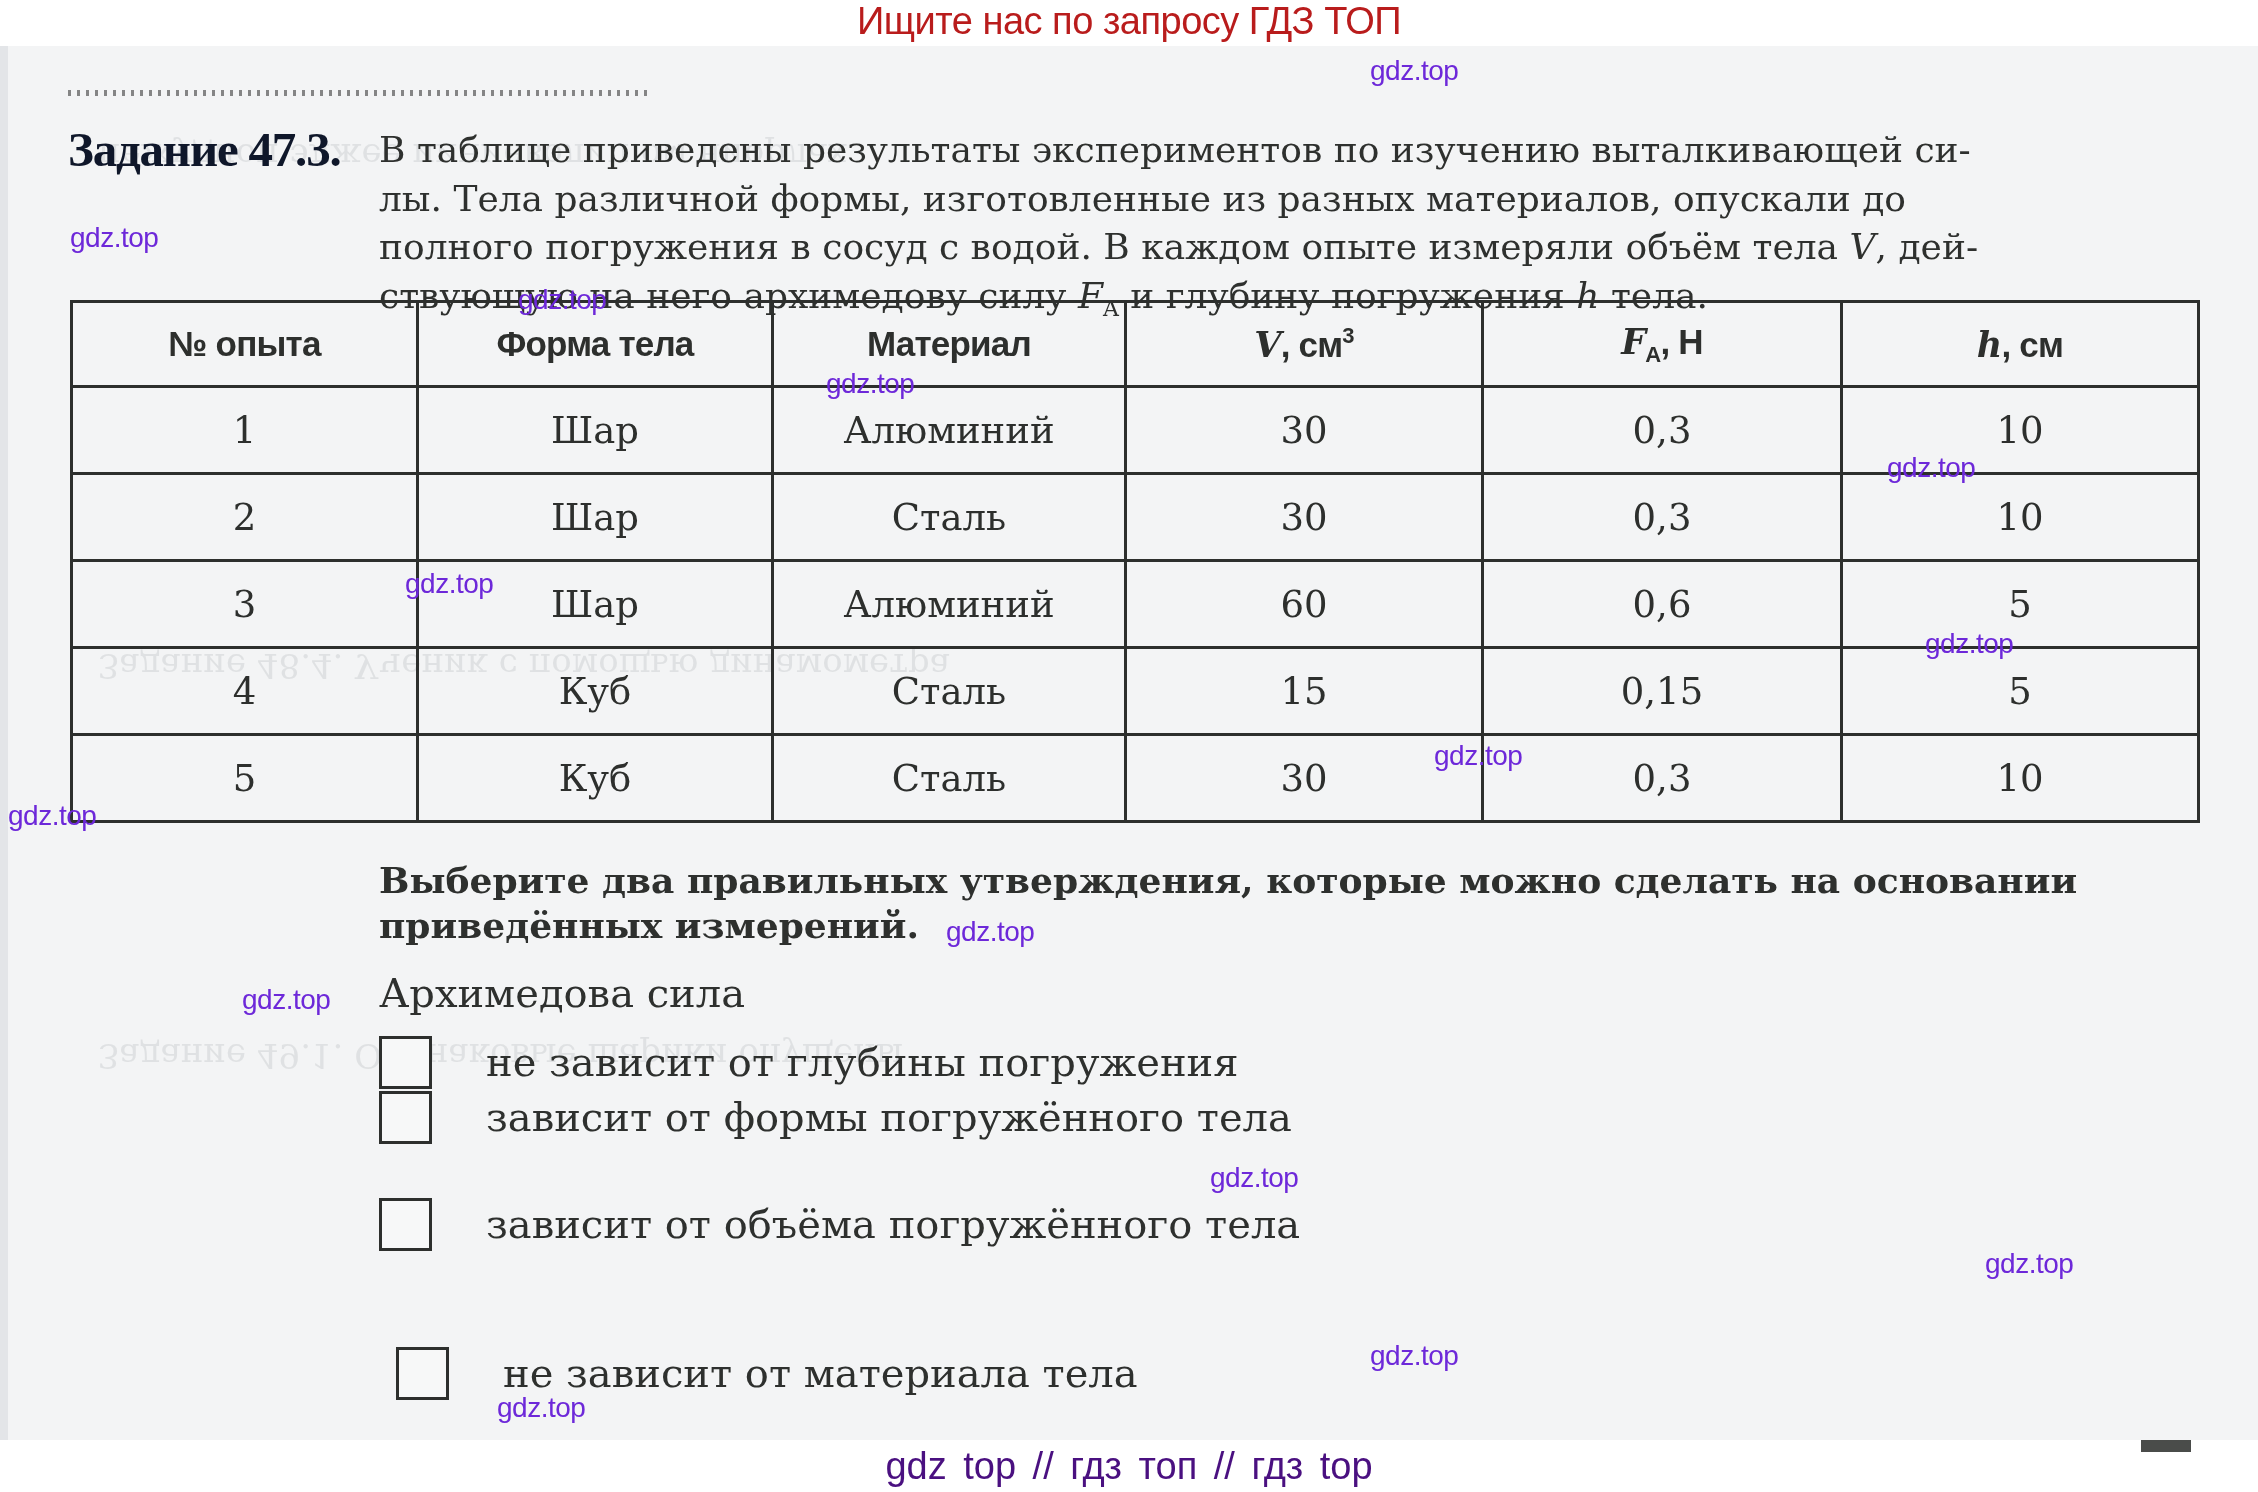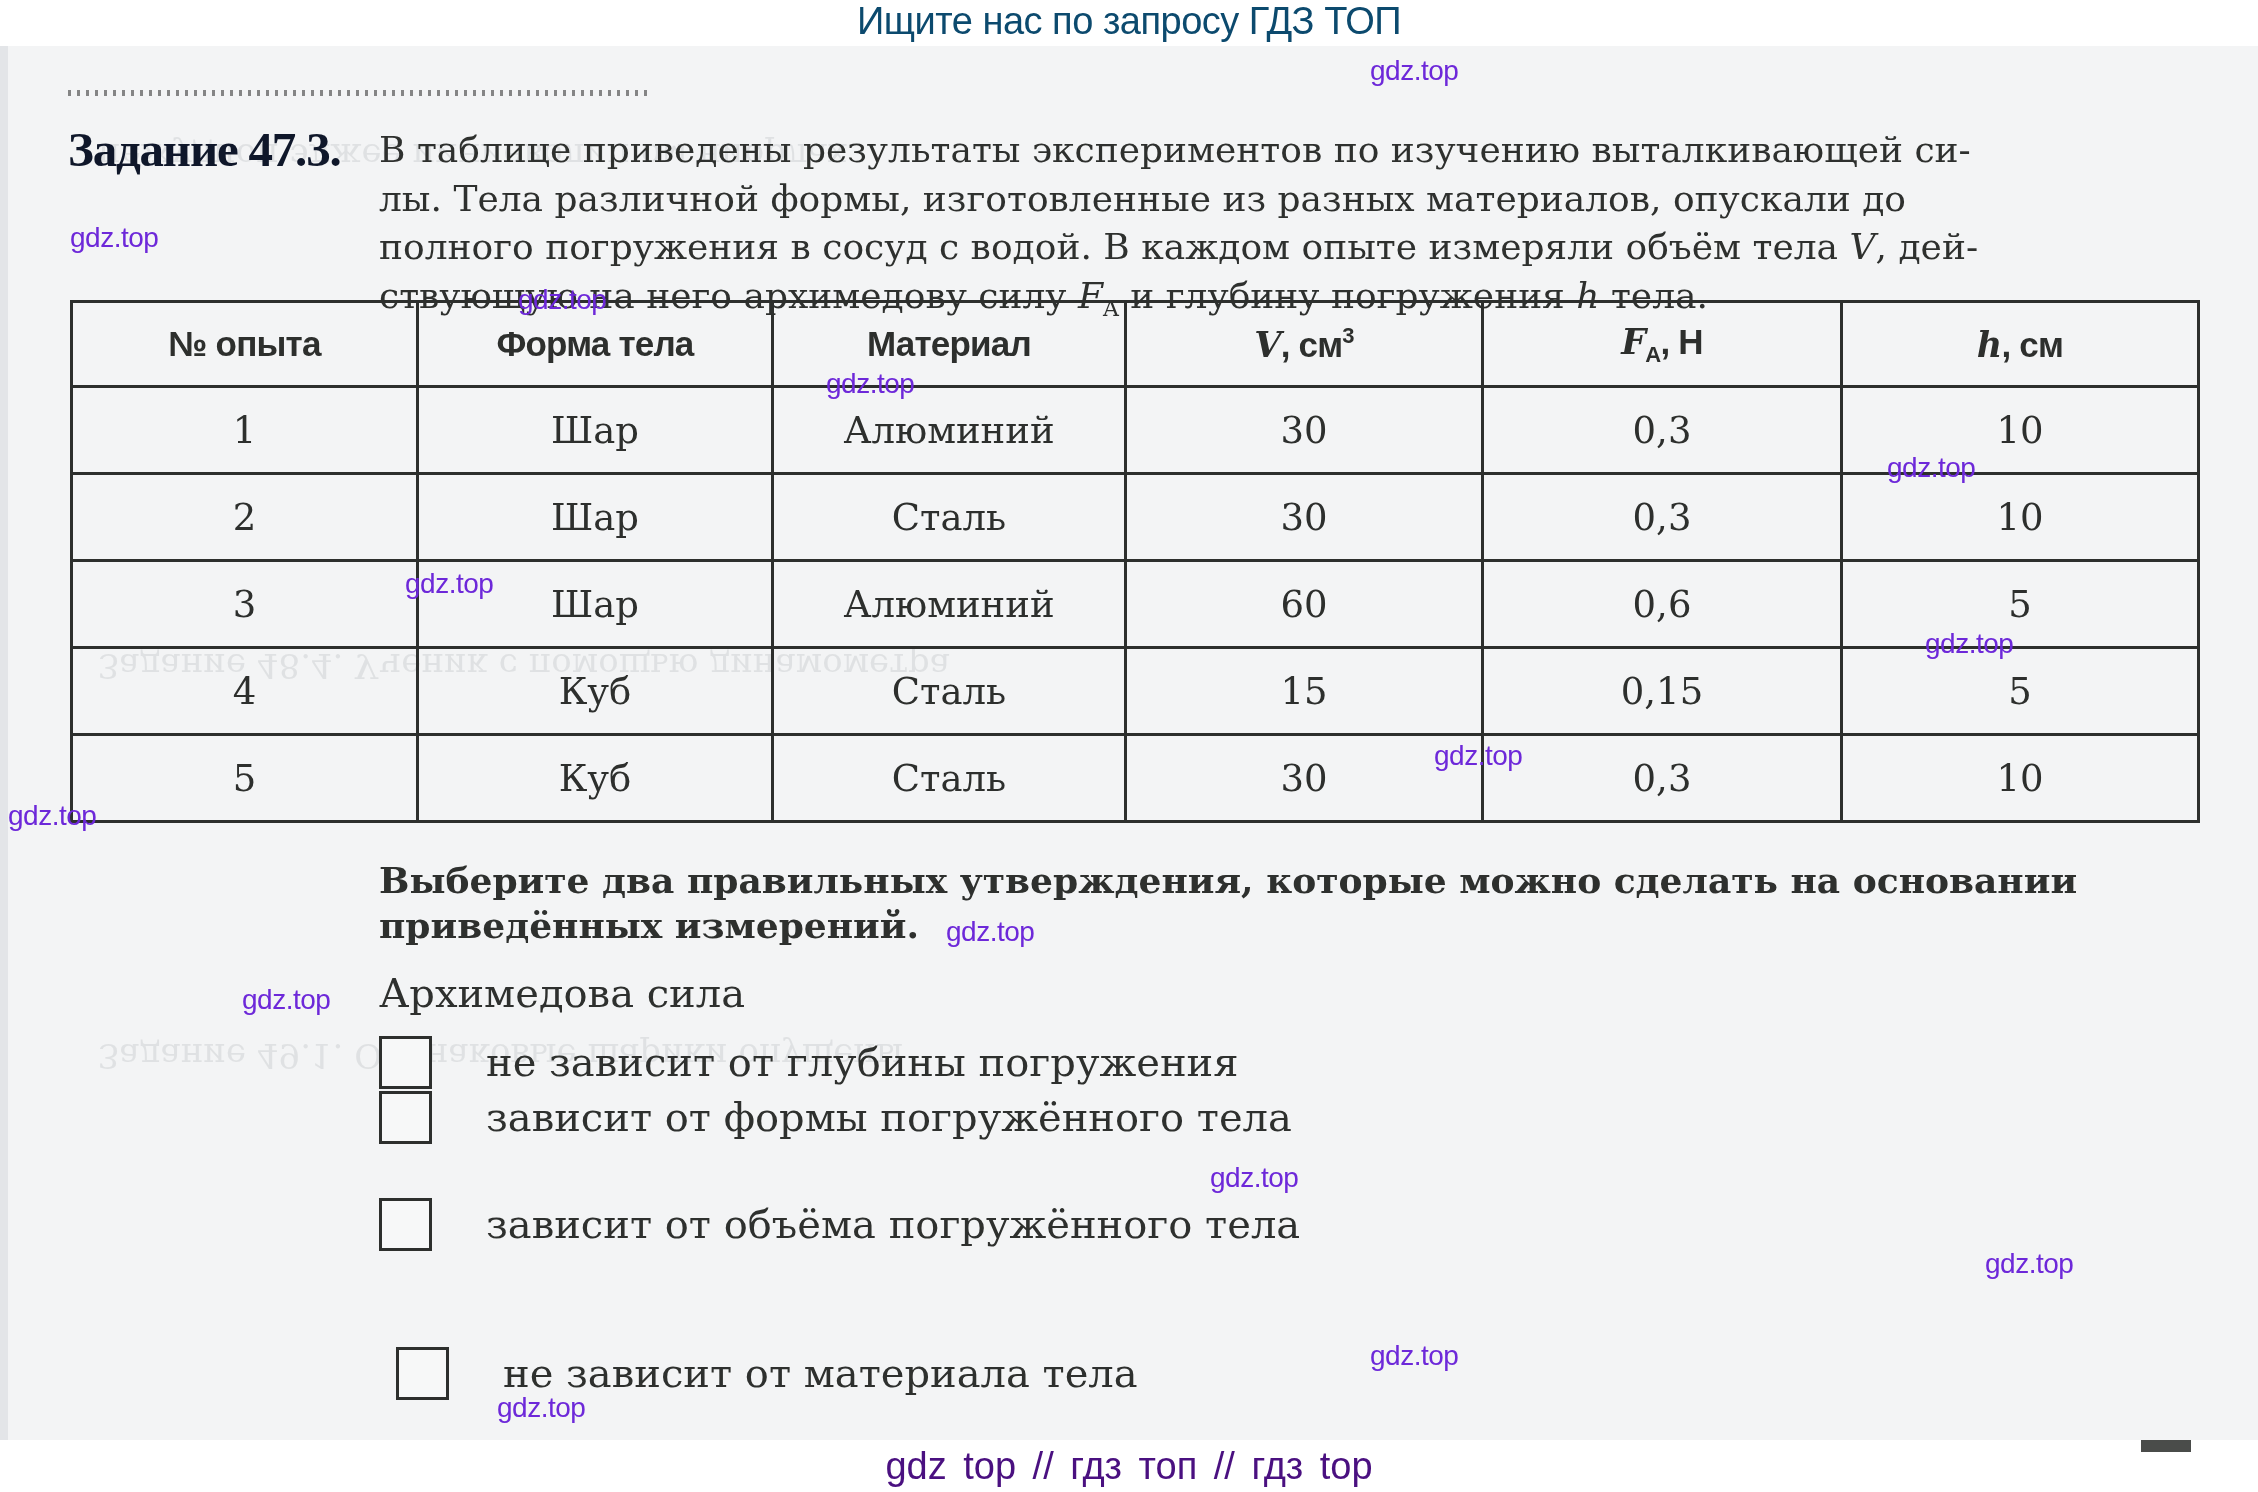--- a/index.html
+++ b/index.html
@@ -9,21 +9,21 @@
     font-family:"DejaVu Serif", "Liberation Serif", serif;
     color:#2a2d2a;
   }
   .topbar {
     position:absolute; left:0; top:0; width:2258px; height:46px;
     background:#ffffff;
   }
   .top-ad {
     position:absolute; left:0; top:0; width:2258px; text-align:center;
     font-family:"Liberation Sans", sans-serif; font-size:38px; line-height:42px;
-    color:#0c4a6e; letter-spacing:-0.5px;
+    color:#b91c1c; letter-spacing:-0.5px;
   }
   .page {
     position:absolute; left:0; top:46px; width:2258px; height:1394px;
     background:#f3f4f5;
     border-left:8px solid #e3e5e8;
     box-sizing:border-box;
   }
   .dashes {
     position:absolute; left:60px; top:44px; width:585px; height:6px;
     background:repeating-linear-gradient(90deg, #555 0 3px, transparent 3px 9px);

